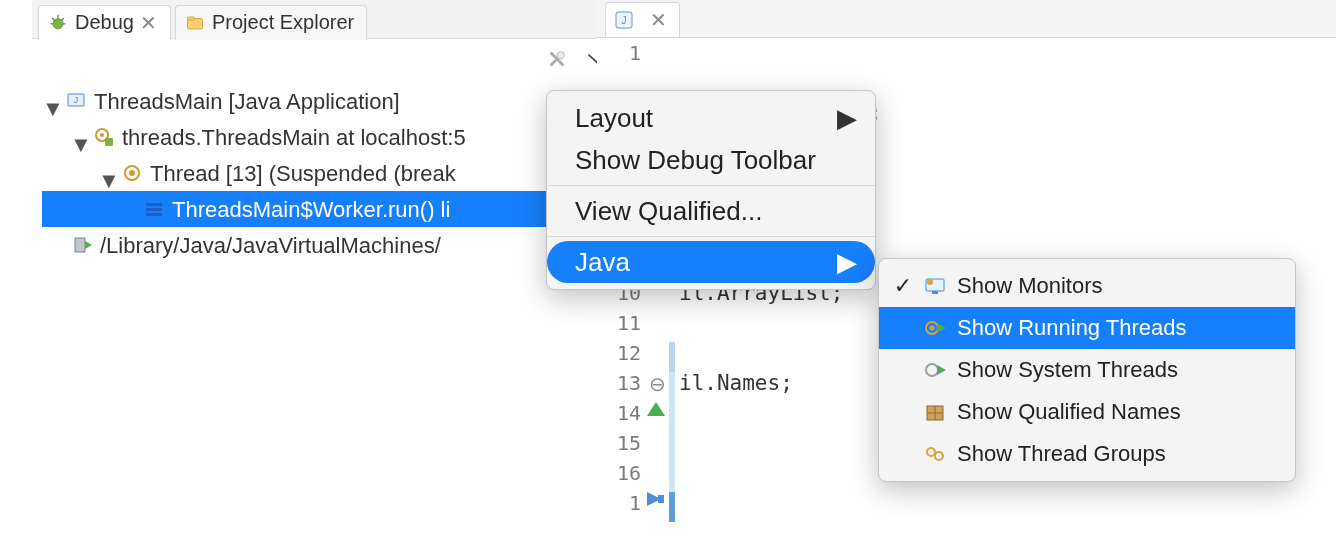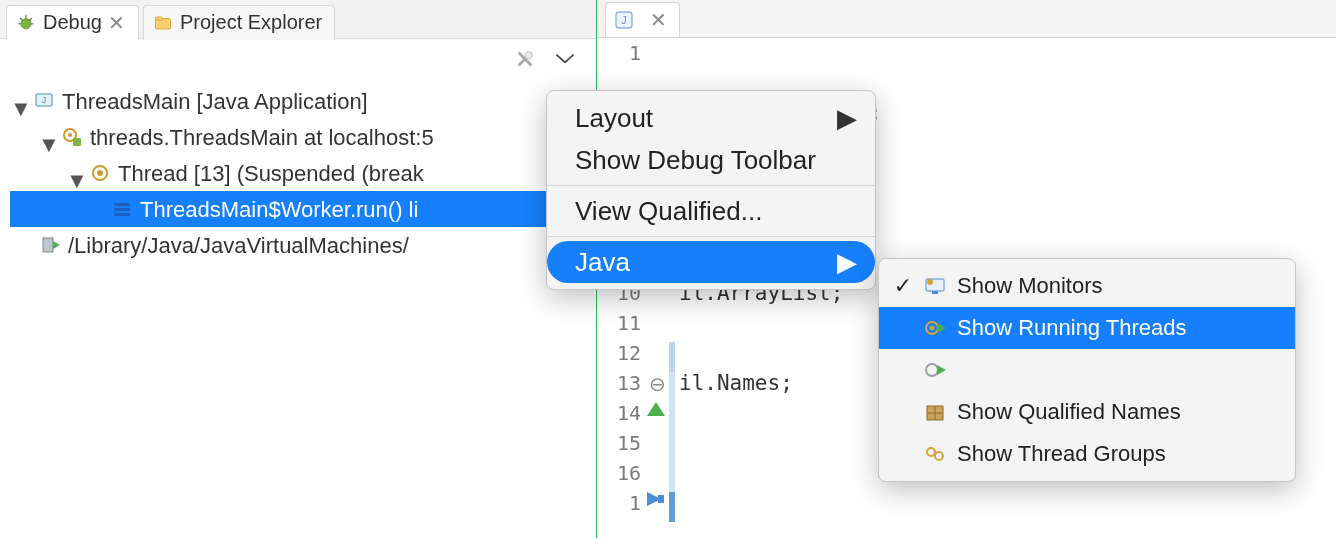--- a/index.html
+++ b/index.html
@@ -16,20 +16,21 @@
   }
   
   .left-panel {
     position: absolute;
     left: 0;
     top: 0;
     width: 596px;
     height: 538px;
     background: #fff;
     border-right: 4px solid #22c55e;
+    padding-left: 32px;
   }
   .tab-bar {
     display: flex;
     align-items: center;
     height: 38px;
     padding-left: 6px;
     background: #f2f2f2;
     border-bottom: 1px solid #dcdcdc;
   }
   .tab {
@@ -440,20 +441,21 @@
   </div>
 
   <div class="sub-item">
     <span class="check-slot"></span>
     <span class="mi-icon">
       <svg viewBox="0 0 22 20" width="22" height="20">
         <circle cx="8" cy="10" r="6" fill="none" stroke="#9aa0a6" stroke-width="2"></circle>
         <polygon points="13,5 22,10 13,15" fill="#4caf50"></polygon>
       </svg>
     </span>
+    <span>Show System Threads</span>
   </div>
 
   <div class="sub-item">
     <span class="check-slot"></span>
     <span class="mi-icon">
       <svg viewBox="0 0 22 20" width="22" height="20">
         <rect x="3" y="4" width="16" height="14" fill="#cfa25a" stroke="#8a6a34"></rect>
         <line x1="3" y1="11" x2="19" y2="11" stroke="#8a6a34"></line>
         <line x1="11" y1="4" x2="11" y2="18" stroke="#8a6a34"></line>
       </svg>

